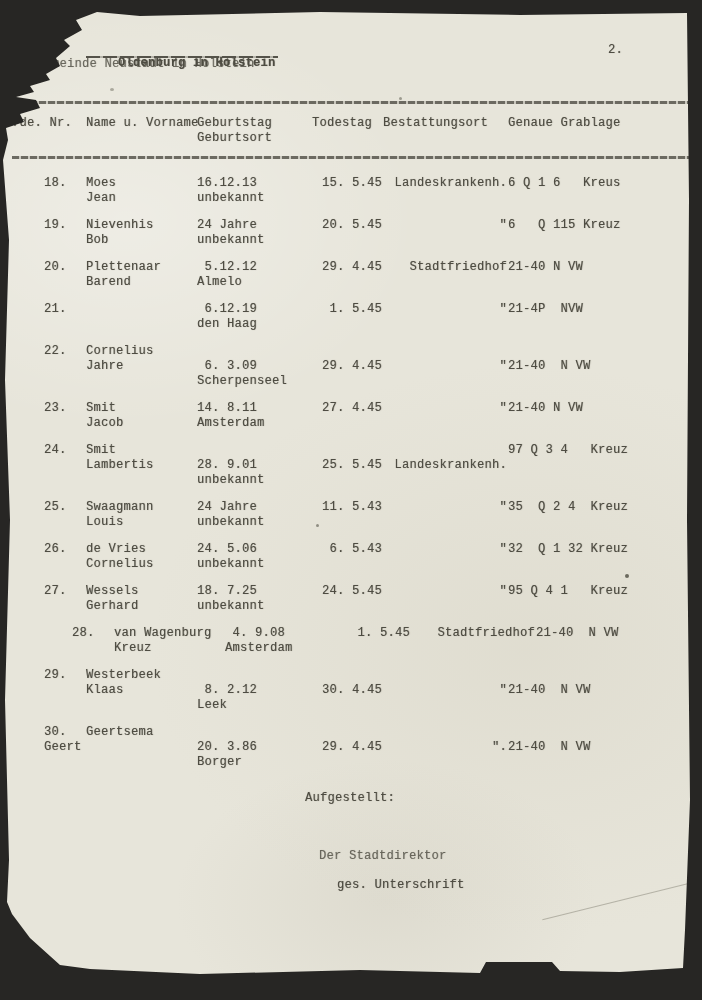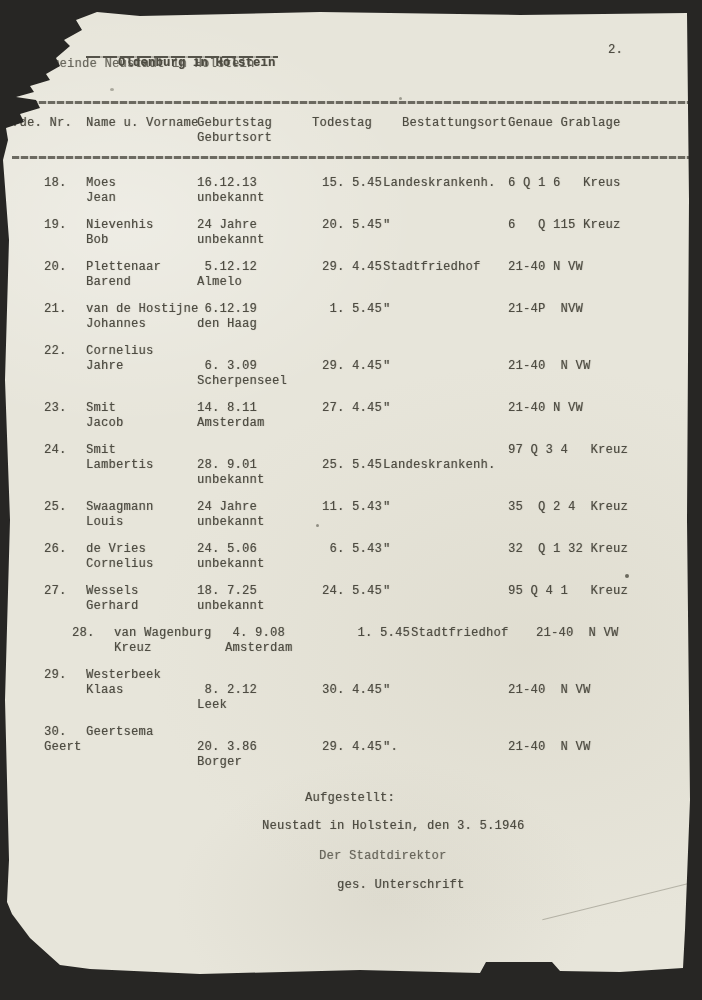--- a/index.html
+++ b/index.html
@@ -57,21 +57,21 @@
   .c-birth{left:197px;}
   .c-death{left:312px;width:70px;}
   .c-ort{left:383px;width:124px;}
   .c-grab{left:508px;}
   #hdr-nr{left:12px;}
   
   #records{position:absolute;left:0;top:176px;width:702px;}
   .row{position:relative;margin-bottom:12px;}
   .cell{position:absolute;top:0;color:#4e4c42;font-size:12px;line-height:15px;white-space:pre;letter-spacing:.3px;text-shadow:.4px .4px .7px rgba(78,76,66,.55);}
   .cell.c-death{text-align:right;}
-  .cell.c-ort{text-align:left;}
+  .cell.c-ort{text-align:right;}
   .line{height:15px;}
   
   #footer-line1{left:305px;top:791px;}
   #footer-line2{left:262px;top:819px;}
   #footer-line3{left:319px;top:849px;}
   #footer-line4{left:337px;top:878px;}
   
   .speck{position:absolute;border-radius:50%;background:#6b695e;}
   #speck-1{left:625px;top:574px;width:4px;height:4px;}
   #speck-2{left:399px;top:97px;width:3px;height:3px;opacity:.6;}
@@ -95,21 +95,21 @@
   <div class="typed faint" id="title2">meinde Neustadt in Holstein</div>
   <div class="typed" id="page-number">2.</div>
 
   <div class="rule" id="rule-top"></div>
 
   <div id="table-header">
     <div class="typed hdr c-nr" id="hdr-nr">fde. Nr.</div>
     <div class="typed hdr c-name">Name u. Vorname</div>
     <div class="typed hdr c-birth"><span>Geburtstag</span><br><span>Geburtsort</span></div>
     <div class="typed hdr c-death">Todestag</div>
-    <div class="typed hdr c-ort" style="text-align:right;">Bestattungsort</div>
+    <div class="typed hdr c-ort" style="text-align:left;">Bestattungsort</div>
     <div class="typed hdr c-grab">Genaue Grablage</div>
   </div>
 
   <div class="rule" id="rule-bottom"></div>
 
   <div id="records">
       <div class="row" style="height: 30px;">
         <div class="cell c-nr"><div class="line">18.</div></div>
         <div class="cell c-name"><div class="line">Moes</div><div class="line">Jean</div></div>
         <div class="cell c-birth"><div class="line">16.12.13</div><div class="line">unbekannt</div></div>
@@ -128,21 +128,20 @@
       <div class="row" style="height: 30px;">
         <div class="cell c-nr"><div class="line">20.</div></div>
         <div class="cell c-name"><div class="line">Plettenaar</div><div class="line">Barend</div></div>
         <div class="cell c-birth"><div class="line"> 5.12.12</div><div class="line">Almelo</div></div>
         <div class="cell c-death"><div class="line">29. 4.45</div></div>
         <div class="cell c-ort"><div class="line">Stadtfriedhof</div></div>
         <div class="cell c-grab"><div class="line">21-40 N VW</div></div>
       </div>
       <div class="row" style="height: 30px;">
         <div class="cell c-nr"><div class="line">21.</div></div>
-        <div class="cell c-name"><div class="line">van de Hostijne</div><div class="line">Johannes</div></div>
         <div class="cell c-birth"><div class="line"> 6.12.19</div><div class="line">den Haag</div></div>
         <div class="cell c-death"><div class="line">1. 5.45</div></div>
         <div class="cell c-ort"><div class="line">"</div></div>
         <div class="cell c-grab"><div class="line">21-4P  NVW</div></div>
       </div>
       <div class="row" style="height: 45px;">
         <div class="cell c-nr"><div class="line">22.</div></div>
         <div class="cell c-name"><div class="line">Cornelius</div><div class="line">Jahre</div></div>
         <div class="cell c-birth"><div class="line"></div><div class="line"> 6. 3.09</div><div class="line">Scherpenseel</div></div>
         <div class="cell c-death"><div class="line"></div><div class="line">29. 4.45</div></div>
@@ -209,21 +208,20 @@
         <div class="cell c-nr"><div class="line">30.</div><div class="line">Geert</div></div>
         <div class="cell c-name"><div class="line">Geertsema</div></div>
         <div class="cell c-birth"><div class="line"></div><div class="line">20. 3.86</div><div class="line">Borger</div></div>
         <div class="cell c-death"><div class="line"></div><div class="line">29. 4.45</div></div>
         <div class="cell c-ort"><div class="line"></div><div class="line">".</div></div>
         <div class="cell c-grab"><div class="line"></div><div class="line">21-40  N VW</div></div>
       </div>
     </div>
 
   <div class="typed" id="footer-line1">Aufgestellt:</div>
-  <div class="typed" id="footer-line2">Neustadt in Holstein, den 3. 5.1946</div>
   <div class="typed faint" id="footer-line3">Der Stadtdirektor</div>
   <div class="typed" id="footer-line4">ges. Unterschrift</div>
 
   <div class="speck" id="speck-1"></div>
   <div class="speck" id="speck-2"></div>
   <div class="speck" id="speck-3"></div>
   <div class="speck" id="speck-4"></div>
   <div id="crease"></div>
 </div>
 

